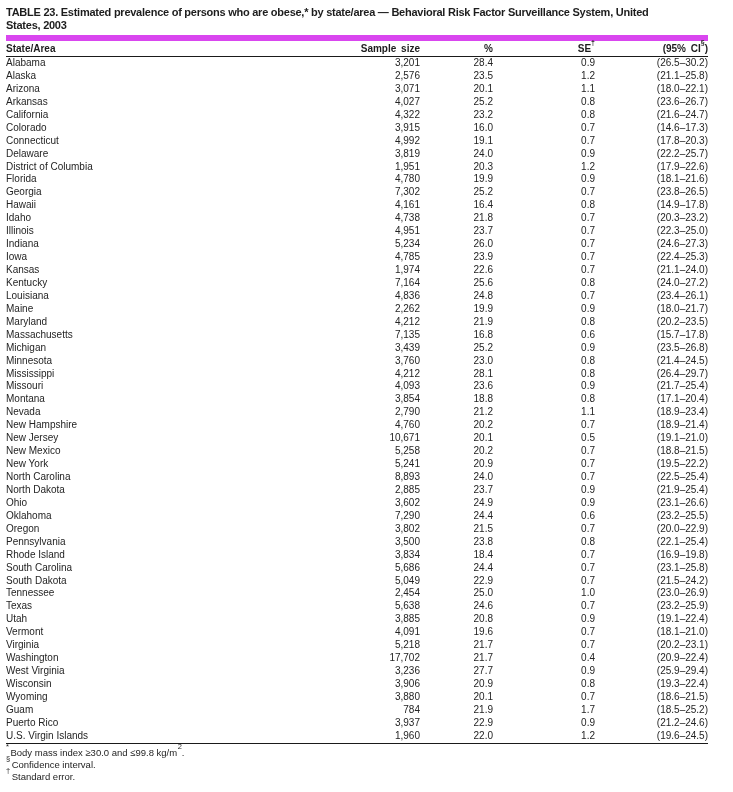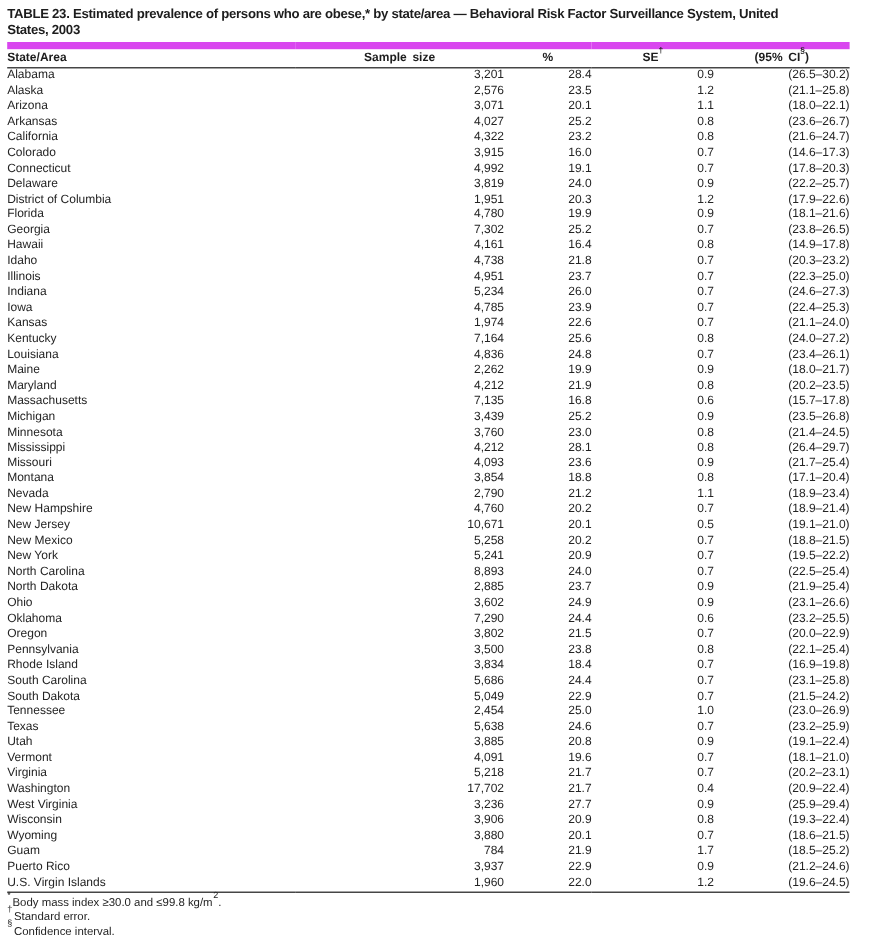--- a/index.html
+++ b/index.html
@@ -44,21 +44,21 @@
     font-size: 10px;
     height: 15px;
     padding: 0;
     vertical-align: middle;
     border-bottom: 1.2px solid #1a1a1a;
     color: #1d1d1d;
     white-space: nowrap;
     word-spacing: 2px;
   }
   thead th.left  { text-align: left; }
-  thead th.right { }
+  thead th.right { text-align: right; }
   tbody td {
     font-size: 10px;
     line-height: 12.93px;
     height: 12.93px;
     padding: 0;
     white-space: nowrap;
     color: #242424;
   }
   td.state { text-align: left; }
   td.num   { text-align: right; }
@@ -533,17 +533,17 @@
       <td class="num">1,960</td>
       <td class="num">22.0</td>
       <td class="num">1.2</td>
       <td class="num">(19.6–24.5)</td>
     </tr>
   </tbody>
   </table>
 
   <div class="footnotes">
     <div class="footnote"><sup>*</sup><span>Body mass index ≥30.0 and ≤99.8 kg/m</span><sup class="unit-sup">2</sup><span>.</span></div>
+    <div class="footnote"><sup>§</sup><span>Confidence interval.</span></div>
     <div class="footnote"><sup>†</sup><span>Standard error.</span></div>
-    <div class="footnote"><sup>§</sup><span>Confidence interval.</span></div>
   </div>
 
 </div>
 
 </body></html>

